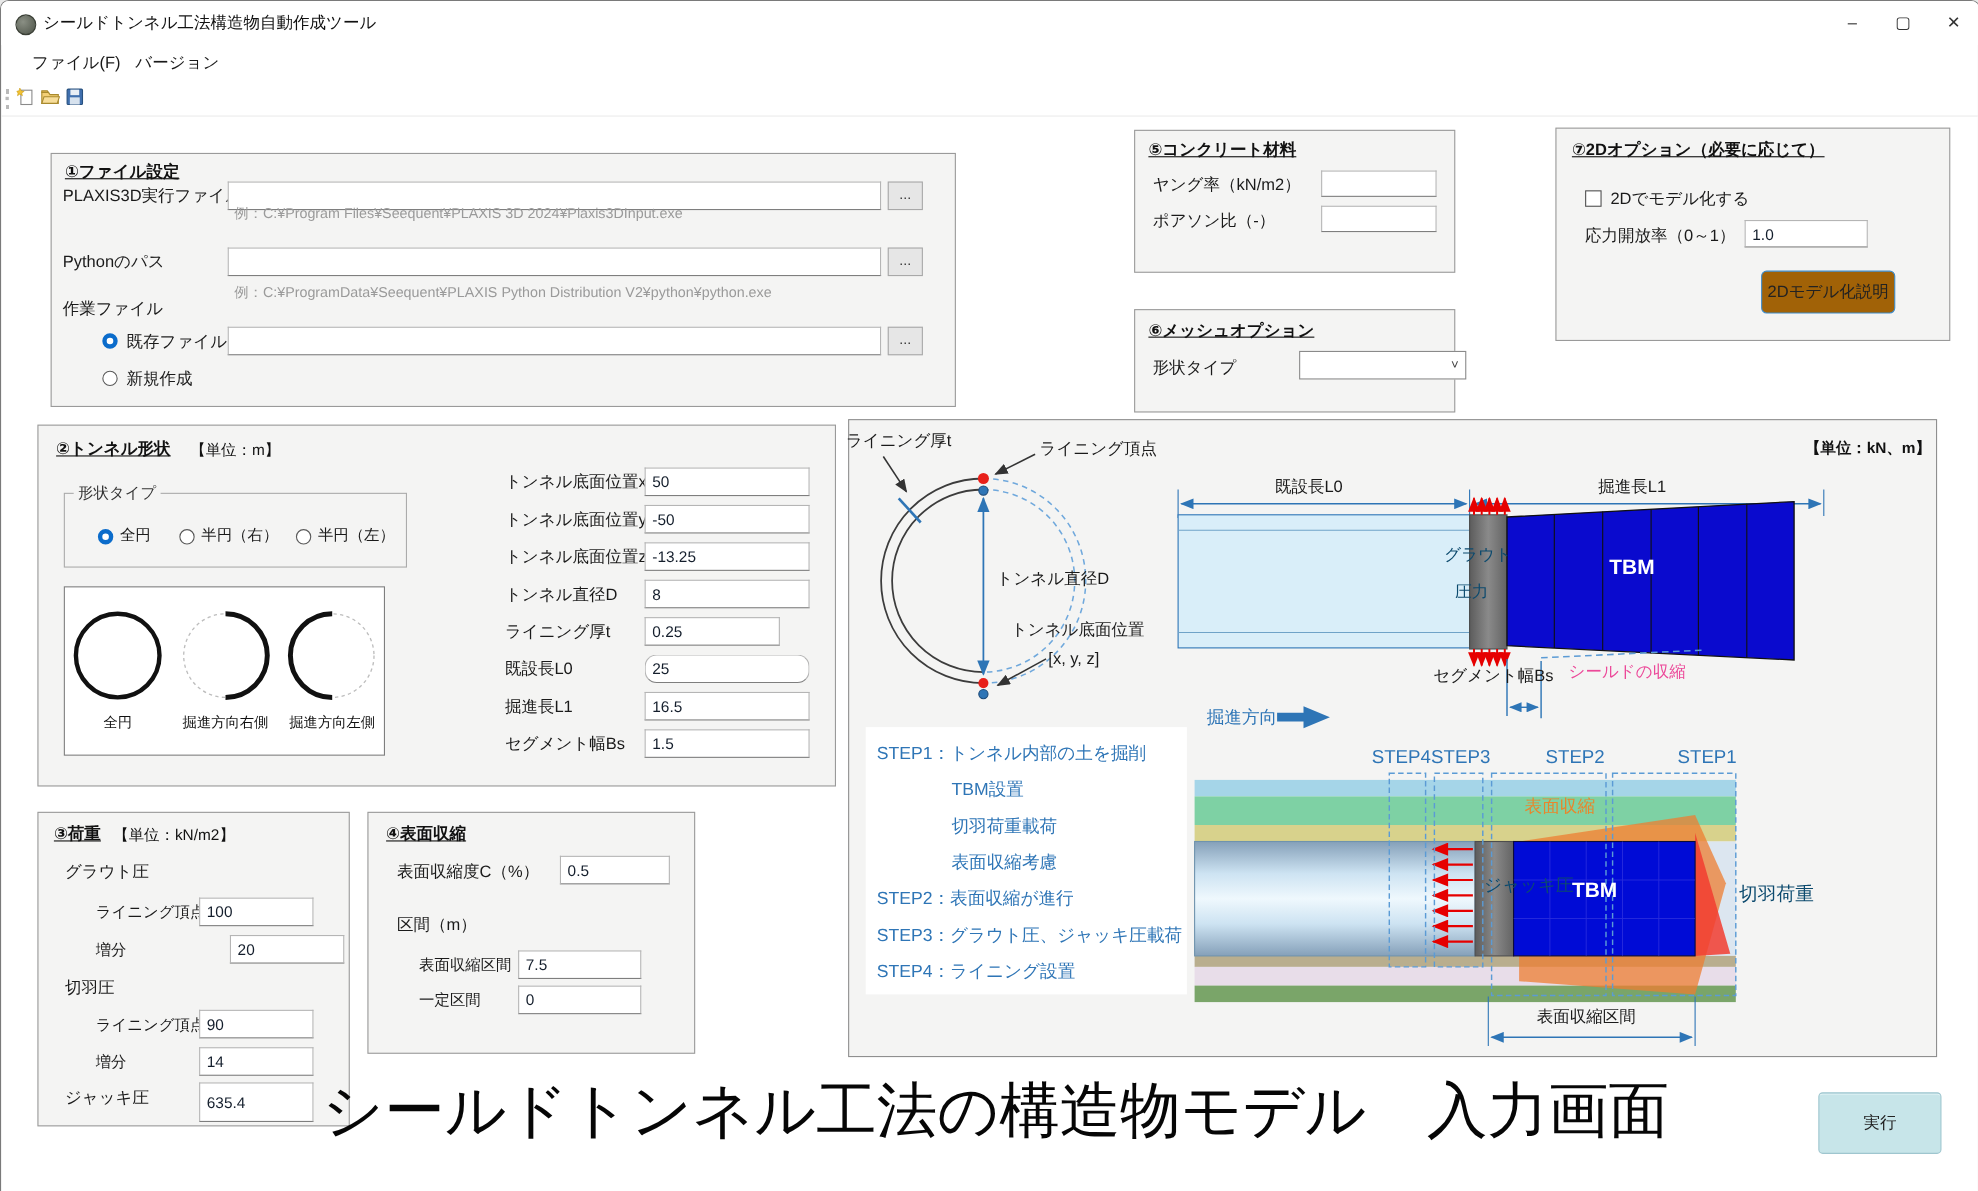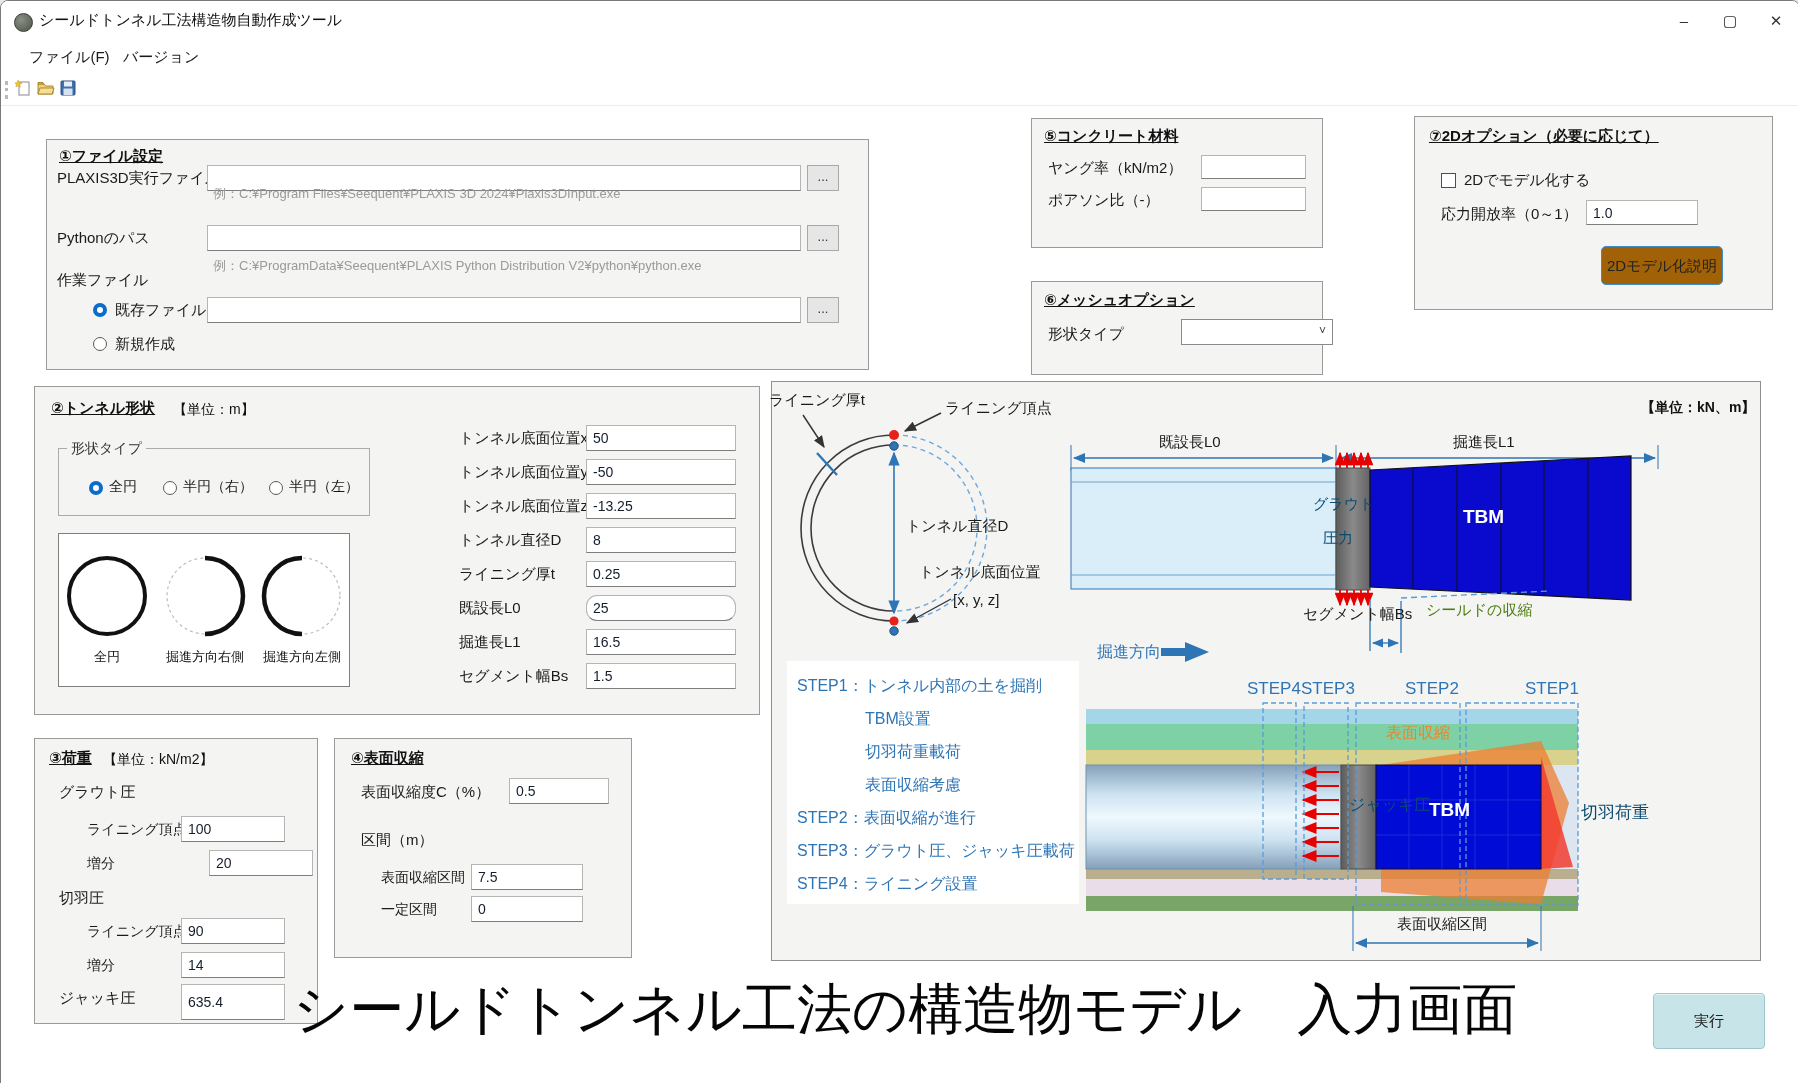--- a/index.html
+++ b/index.html
@@ -147,21 +147,21 @@
 
   <div class="abs lbl" style="left:458px;top:428px;">トンネル底面位置x</div>
   <input class="inp" style="left: 585px; top: 424px; width: 150px; height: 26px;" value="50">
   <div class="abs lbl" style="left:458px;top:462px;">トンネル底面位置y</div>
   <input class="inp" style="left: 585px; top: 458px; width: 150px; height: 26px;" value="-50">
   <div class="abs lbl" style="left:458px;top:496px;">トンネル底面位置z</div>
   <input class="inp" style="left: 585px; top: 492px; width: 150px; height: 26px;" value="-13.25">
   <div class="abs lbl" style="left:458px;top:530px;">トンネル直径D</div>
   <input class="inp" style="left: 585px; top: 526px; width: 150px; height: 26px;" value="8">
   <div class="abs lbl" style="left:458px;top:564px;">ライニング厚t</div>
-  <input class="inp" style="left: 585px; top: 560px; width: 150px; height: 26px;" value="0.25">
+  <input class="inp" style="left: 585px; top: 560px; width: 123px; height: 26px;" value="0.25">
   <div class="abs lbl" style="left:458px;top:598px;">既設長L0</div>
   <input class="inp" style="left: 585px; top: 594px; width: 150px; height: 26px; border-radius: 11px;" value="25">
   <div class="abs lbl" style="left:458px;top:632px;">掘進長L1</div>
   <input class="inp" style="left: 585px; top: 628px; width: 150px; height: 26px;" value="16.5">
   <div class="abs lbl" style="left:458px;top:666px;">セグメント幅Bs</div>
   <input class="inp" style="left: 585px; top: 662px; width: 150px; height: 26px;" value="1.5">
 
   <div class="abs sec" style="left:33px;top:737px;width:282px;height:284px;"></div>
   <div class="abs sec-title" style="left:48px;top:748px;">③荷重</div>
   <div class="abs unit" style="left:102px;top:750px;font-weight:normal;">【単位：kN/m2】</div>
@@ -313,21 +313,21 @@
   <div class="abs dlabel" style="left:944px;top:398px;">ライニング頂点</div>
   <div class="abs dlabel" style="left:905px;top:516px;">トンネル直径D</div>
   <div class="abs dlabel" style="left:918px;top:562px;">トンネル底面位置</div>
   <div class="abs dlabel" style="left:952px;top:590px;">[x, y, z]</div>
   <div class="abs dlabel" style="left:1158px;top:432px;">既設長L0</div>
   <div class="abs dlabel" style="left:1452px;top:432px;">掘進長L1</div>
   <div class="abs dlabel red" style="left:1312px;top:494px;">グラウト</div>
   <div class="abs dlabel red" style="left:1322px;top:528px;">圧力</div>
   <div class="abs dlabel" style="left:1462px;top:505px;color:#fff;font-size:19px;font-weight:600;">TBM</div>
   <div class="abs dlabel" style="left:1302px;top:604px;">セグメント幅Bs</div>
-  <div class="abs dlabel" style="left:1425px;top:600px;color:#4d7c0f;">シールドの収縮</div>
+  <div class="abs dlabel" style="left:1425px;top:600px;color:#ec4899;">シールドの収縮</div>
   <div class="abs dlabel blue" style="left:1096px;top:641px;font-size:16px;">掘進方向</div>
 
   <div class="abs" id="step-box">
     <div style="height:8px;"></div>
     <div class="step-line">STEP1：トンネル内部の土を掘削</div>
     <div class="step-line indent">TBM設置</div>
     <div class="step-line indent">切羽荷重載荷</div>
     <div class="step-line indent">表面収縮考慮</div>
     <div class="step-line">STEP2：表面収縮が進行</div>
     <div class="step-line">STEP3：グラウト圧、ジャッキ圧載荷</div>

